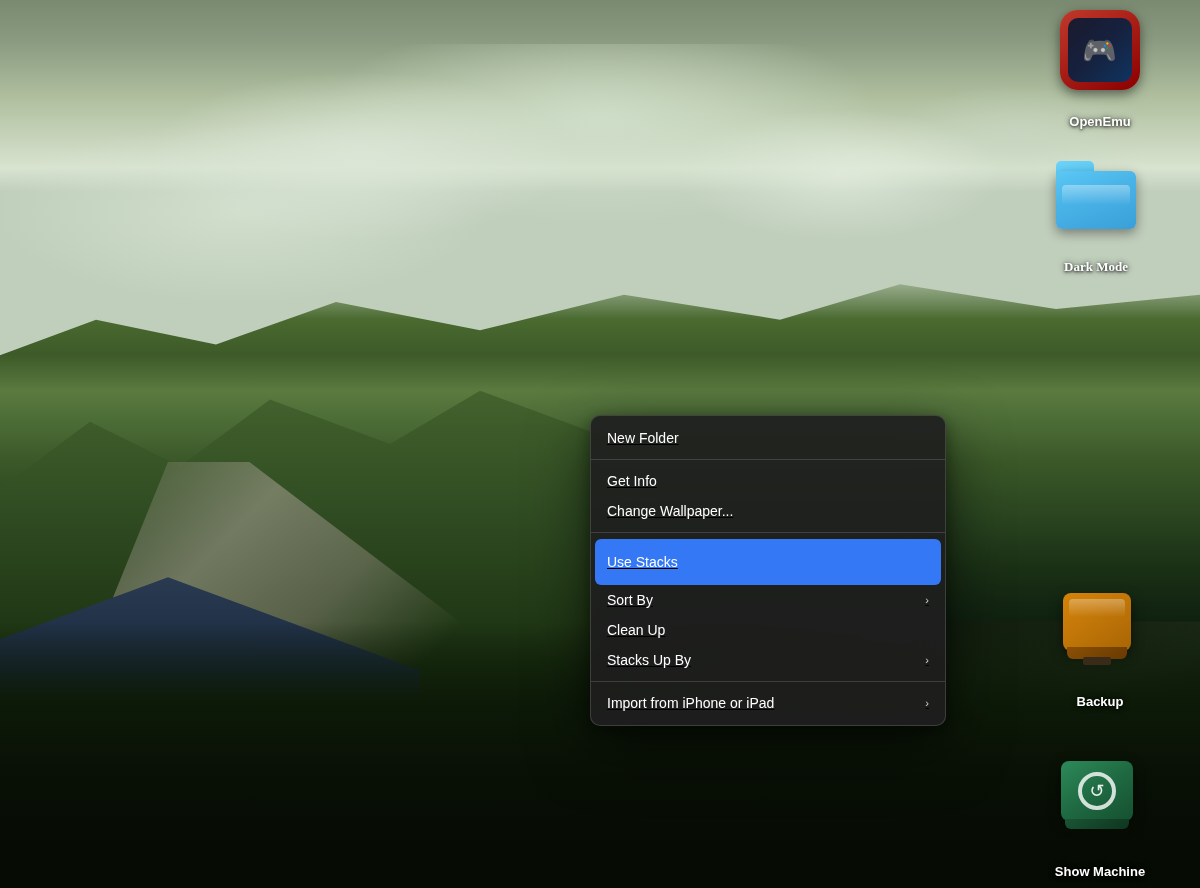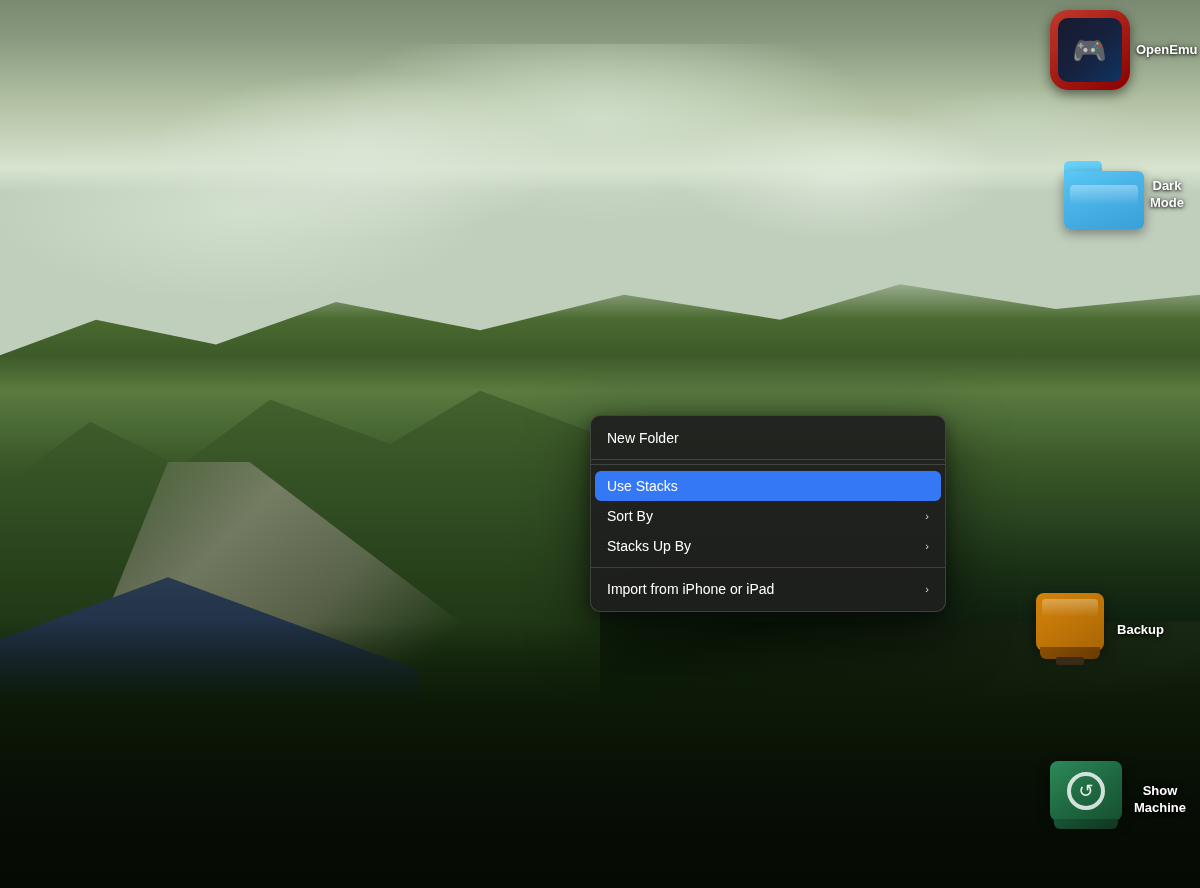--- a/index.html
+++ b/index.html
@@ -146,23 +146,23 @@
         #0d1a08 30%,
         #080f05 60%,
         #050a03 100%
       );
     }
 
     
     .desktop-icon {
       position: absolute;
       display: flex;
-      flex-direction: row;
+      flex-direction: column;
       align-items: center;
-      gap: 6px;
+      gap: 24px;
       cursor: pointer;
       width: 100px;
     }
 
     .desktop-icon .icon-img {
       width: 80px;
       height: 80px;
       display: flex;
       align-items: center;
       justify-content: center;
@@ -377,37 +377,38 @@
       font-weight: 400;
       cursor: pointer;
       user-select: none;
       min-height: 28px;
     }
 
     .menu-item.highlighted {
       background: #3478f6;
       border-radius: 6px;
       margin: 0 4px;
-      padding: 7px 12px;
+      padding: 15px 12px;
     }
 
     .menu-item .arrow {
       font-size: 11px;
       opacity: 0.8;
       margin-left: 8px;
     }
 
     .menu-separator {
       height: 1px;
       background: rgba(255,255,255,0.15);
       margin: 4px 0;
     }
 
     .menu-section {
       padding: 2px 0;
+      text-decoration: underline;
     }
   </style>
 </head>
 <body>
 
 <div id="desktop-bg">
   <div id="landscape">
     <div class="sky-layer"></div>
     <div class="cloud-layer"></div>
     <div class="hills-far"></div>
@@ -418,21 +419,21 @@
   </div>
 </div>
 
 <div class="desktop-icon" id="icon-openemu" style="position:absolute; top:10px; right:50px;">
   <div class="icon-img">
     <div class="openemu-icon"></div>
   </div>
   <span class="icon-label">OpenEmu</span>
 </div>
 
-<div class="desktop-icon" id="icon-darkmode" style="position:absolute; top:155px; right:36px;">
+<div class="desktop-icon" id="icon-darkmode" style="position:absolute; top:155px; right:54px;font-family:Liberation Serif, serif;">
   <div class="icon-img">
     <div class="folder-icon">
       <div class="folder-tab"></div>
       <div class="folder-body">
         <div class="folder-shine"></div>
       </div>
     </div>
   </div>
   <span class="icon-label">Dark Mode</span>
 </div>
@@ -467,32 +468,43 @@
 <div id="context-menu">
 
   <div class="menu-section">
     <div class="menu-item">
       <span>New Folder</span>
     </div>
   </div>
 
   <div class="menu-separator"></div>
 
+  <div class="menu-section">
+    <div class="menu-item">
+      <span>Get Info</span>
+    </div>
+    <div class="menu-item">
+      <span>Change Wallpaper...</span>
+    </div>
+  </div>
 
   <div class="menu-separator"></div>
 
   <div class="menu-section">
     <div class="menu-item highlighted">
       <span>Use Stacks</span>
     </div>
     <div class="menu-item">
       <span>Sort By</span>
       <span class="arrow">›</span>
     </div>
     <div class="menu-item">
+      <span>Clean Up</span>
+    </div>
+    <div class="menu-item">
       <span>Stacks Up By</span>
       <span class="arrow">›</span>
     </div>
   </div>
 
   <div class="menu-separator"></div>
 
   <div class="menu-section">
     <div class="menu-item">
       <span>Import from iPhone or iPad</span>

